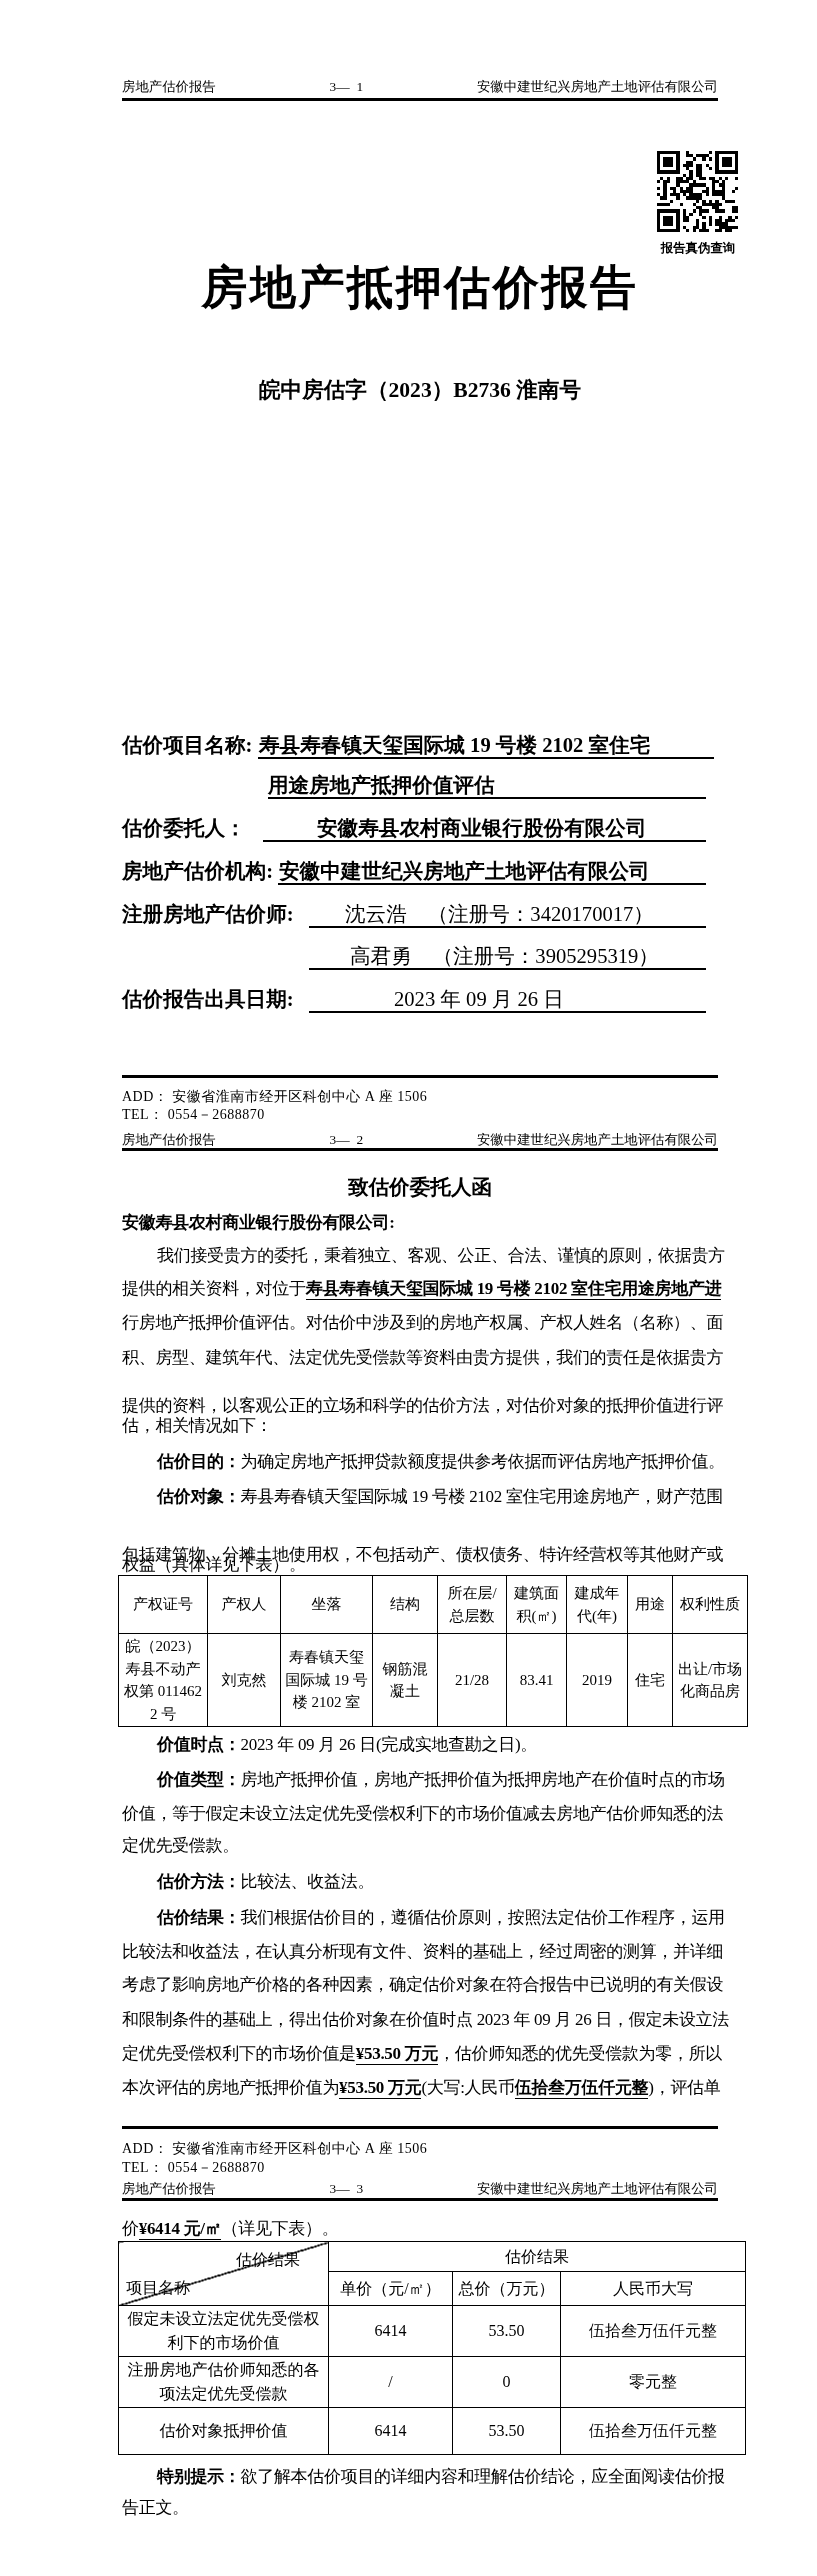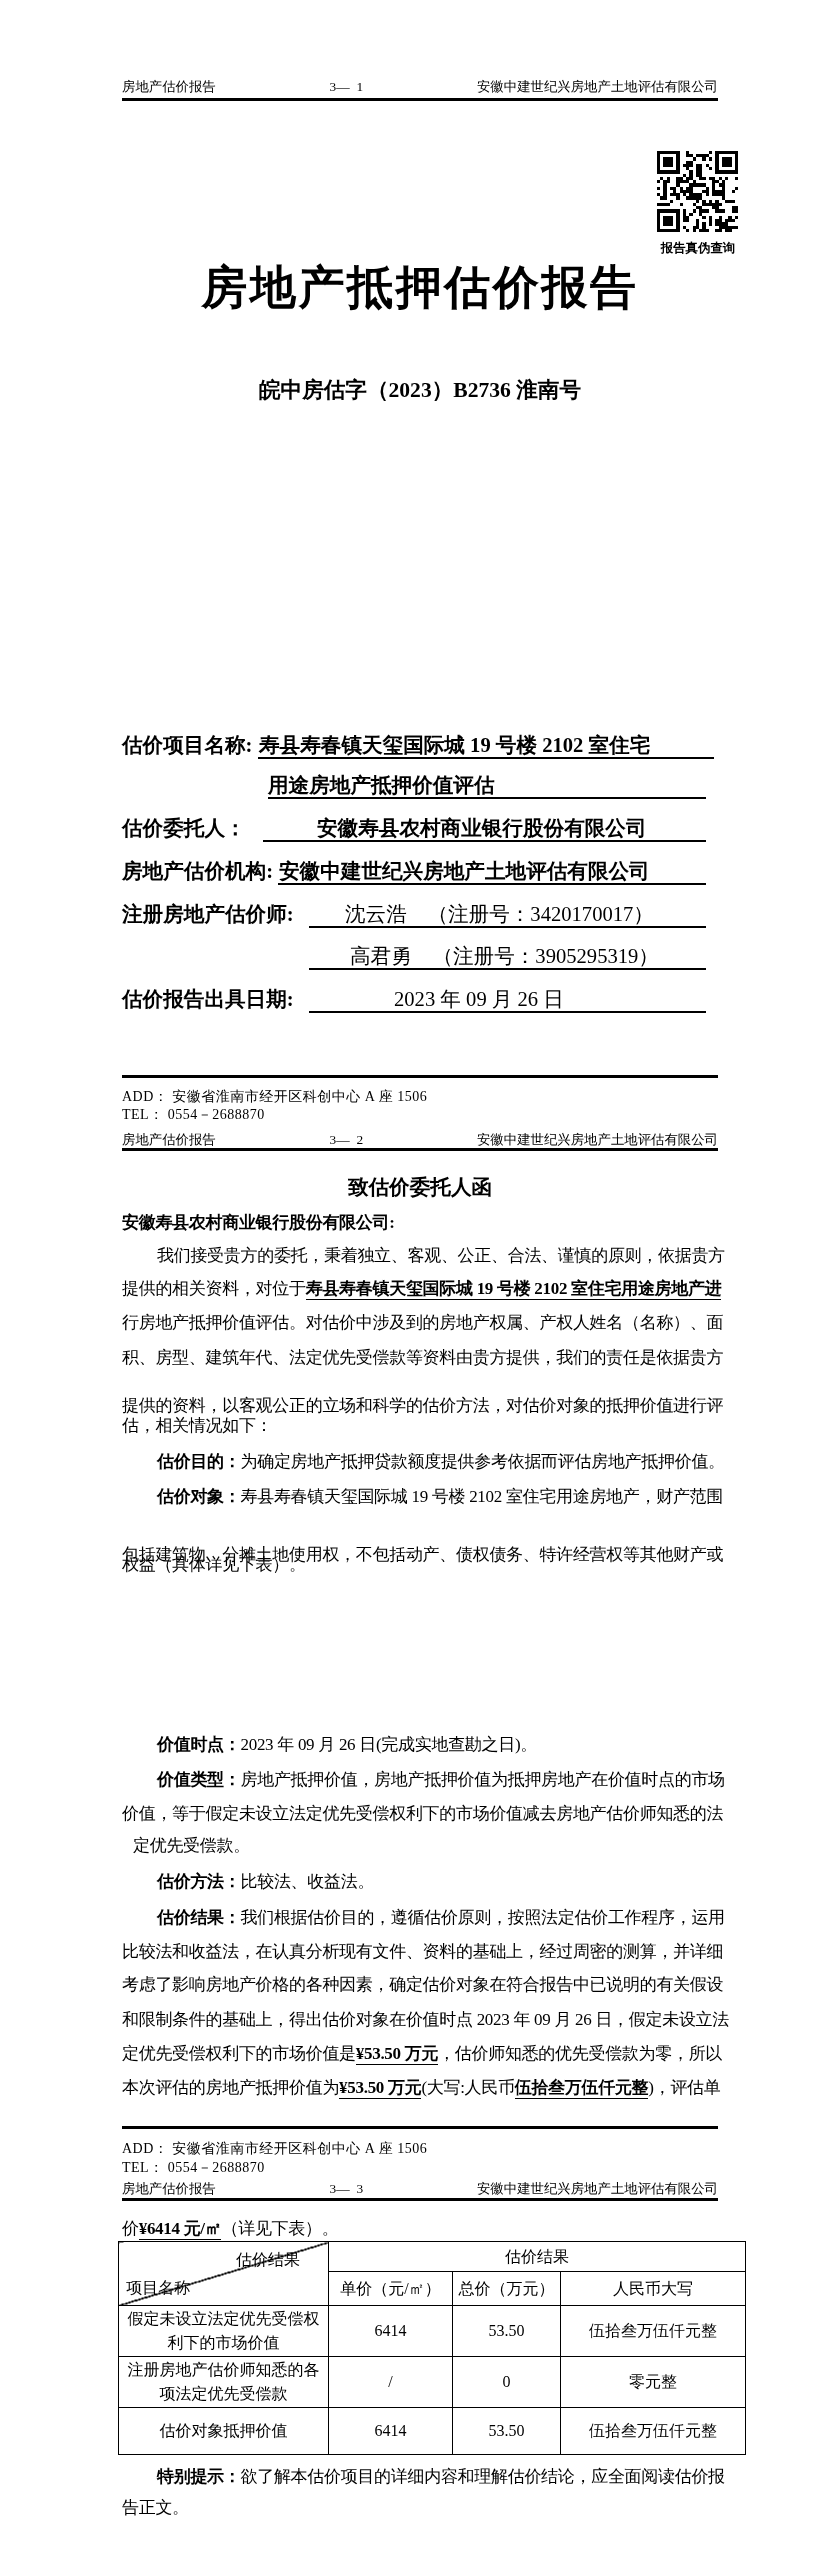--- a/index.html
+++ b/index.html
@@ -396,27 +396,49 @@
       <col style="width:73px">
       <col style="width:92px">
     <col style="width:65px">
       <col style="width:69px">
       <col style="width:60px">
     <col style="width:61px">
       <col style="width:45px">
       <col style="width:75px">
   </colgroup>
   <tbody>
+      <tr style="height:58px">
+    <td>产权证号</td>
+    <td>产权人</td>
+    <td>坐落</td>
+    <td>结构</td>
+    <td>所在层/总层数</td>
+    <td>建筑面积(㎡)</td>
+    <td>建成年代(年)</td>
+    <td>用途</td>
+    <td>权利性质</td>
+  </tr>
+  <tr style="height:88px">
+    <td>皖（2023）寿县不动产权第 0114622 号</td>
+    <td>刘克然</td>
+    <td>寿春镇天玺国际城 19 号楼 2102 室</td>
+    <td>钢筋混凝土</td>
+    <td>21/28</td>
+    <td>83.41</td>
+    <td>2019</td>
+    <td>住宅</td>
+    <td>出让/市场化商品房</td>
+  </tr>
 </tbody>
   </table>
 
 <div class="abs bodyline" style="left:157px;top:1735px;"><span class="b">价值时点：</span><span>2023 年 09 月 26 日(完成实地查勘之日)。</span></div>
 <div class="abs bodyline" style="left:157px;top:1770px;"><span class="b">价值类型：</span><span>房地产抵押价值，房地产抵押价值为抵押房地产在价值时点的市场</span></div>
 <div class="abs bodyline" style="left:122px;top:1804px;">价值，等于假定未设立法定优先受偿权利下的市场价值减去房地产估价师知悉的法</div>
-<div class="abs bodyline" style="left:133px;top:1836px;">定优先受偿款。</div>
+<div class="abs bodyline" style="left:122px;top:1836px;">定优先受偿款。</div>
 <div class="abs bodyline" style="left:157px;top:1872px;"><span class="b">估价方法：</span><span>比较法、收益法。</span></div>
 <div class="abs bodyline" style="left:157px;top:1908px;"><span class="b">估价结果：</span><span>我们根据估价目的，遵循估价原则，按照法定估价工作程序，运用</span></div>
 <div class="abs bodyline" style="left:122px;top:1942px;">比较法和收益法，在认真分析现有文件、资料的基础上，经过周密的测算，并详细</div>
 <div class="abs bodyline" style="left:122px;top:1975px;">考虑了影响房地产价格的各种因素，确定估价对象在符合报告中已说明的有关假设</div>
 <div class="abs bodyline" style="left:122px;top:2010px;">和限制条件的基础上，得出估价对象在价值时点 2023 年 09 月 26 日，假定未设立法</div>
 <div class="abs bodyline" style="left:122px;top:2044px;"><span>定优先受偿权利下的市场价值是</span><span class="bu">¥53.50 万元</span><span>，估价师知悉的优先受偿款为零，所以</span></div>
 <div class="abs bodyline" style="left:122px;top:2078px;"><span>本次评估的房地产抵押价值为</span><span class="bu">¥53.50 万元</span><span>(大写:人民币</span><span class="bu">伍拾叁万伍仟元整</span><span>)，评估单</span></div>
 
 <div class="abs rule" style="top:2126px;"></div>
 <div class="abs addr" style="left:122px;top:2140px;">ADD： 安徽省淮南市经开区科创中心 A 座 1506</div>

